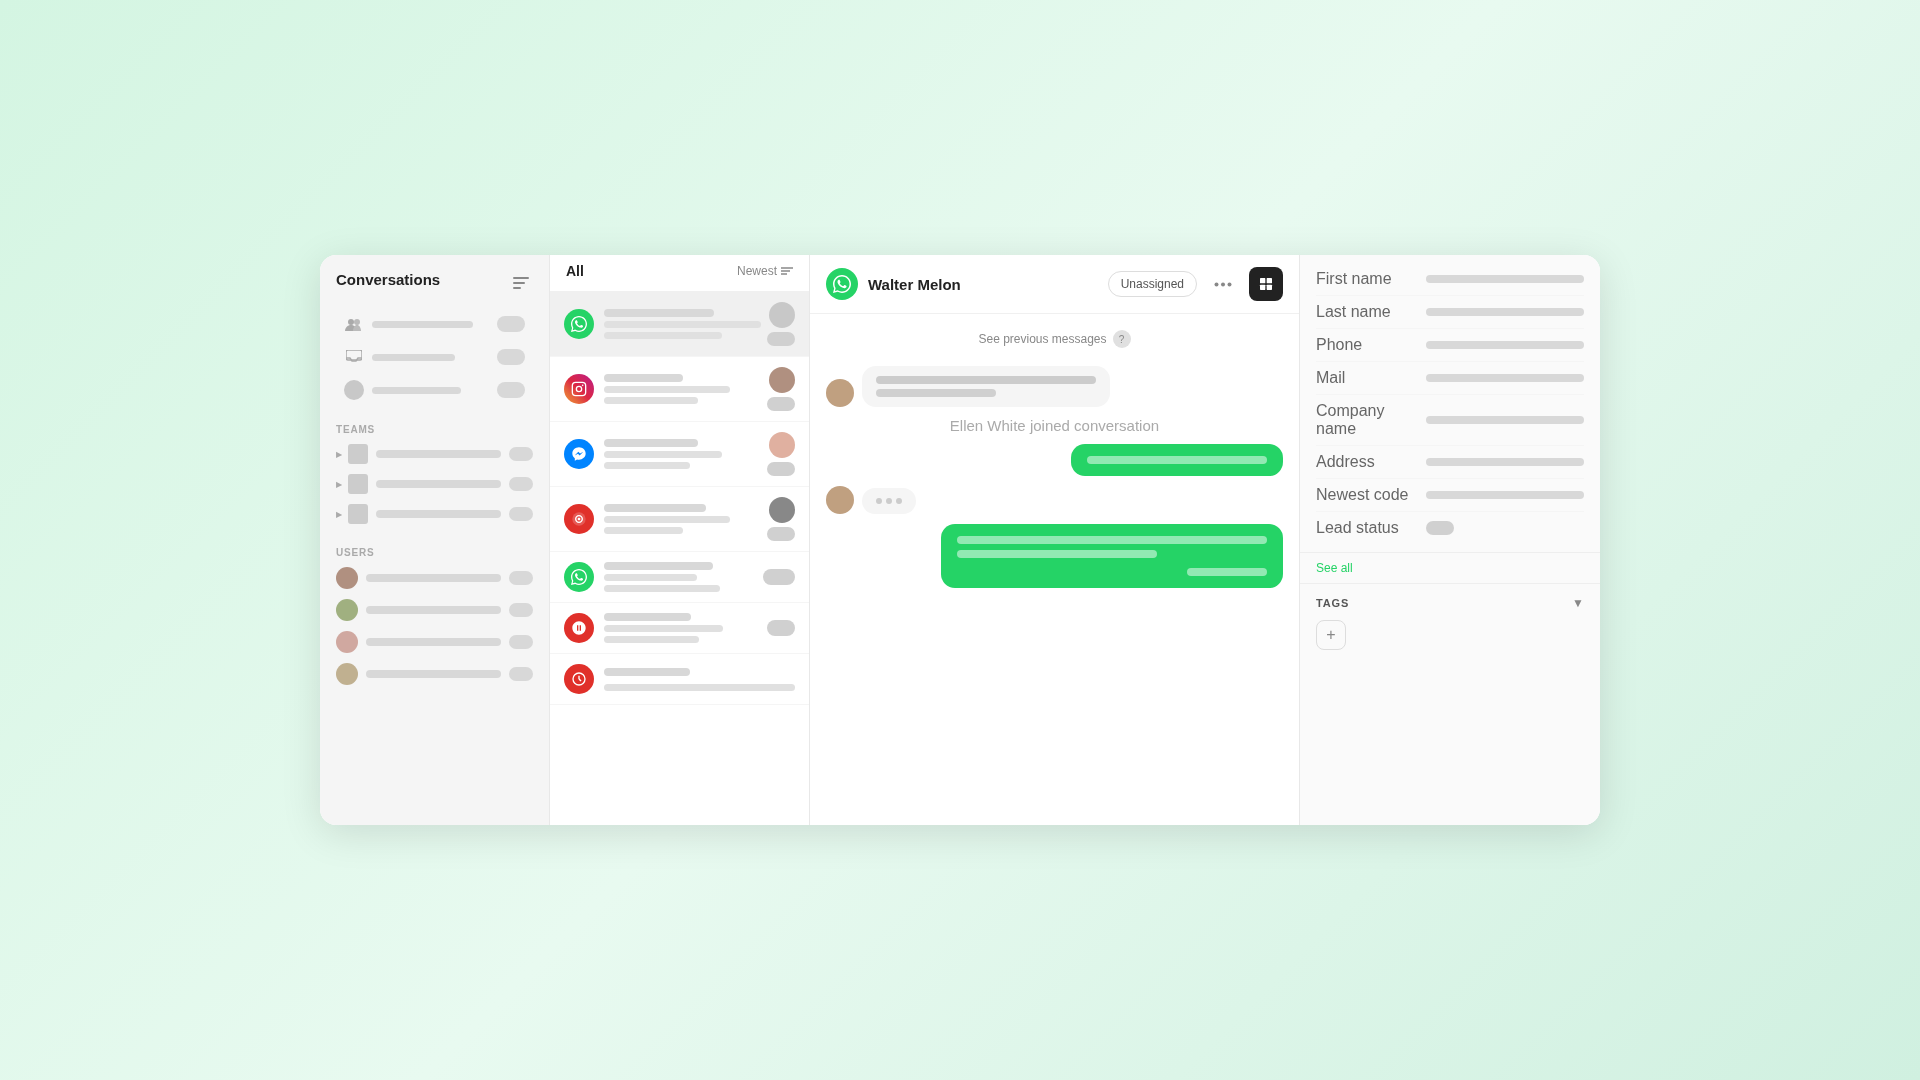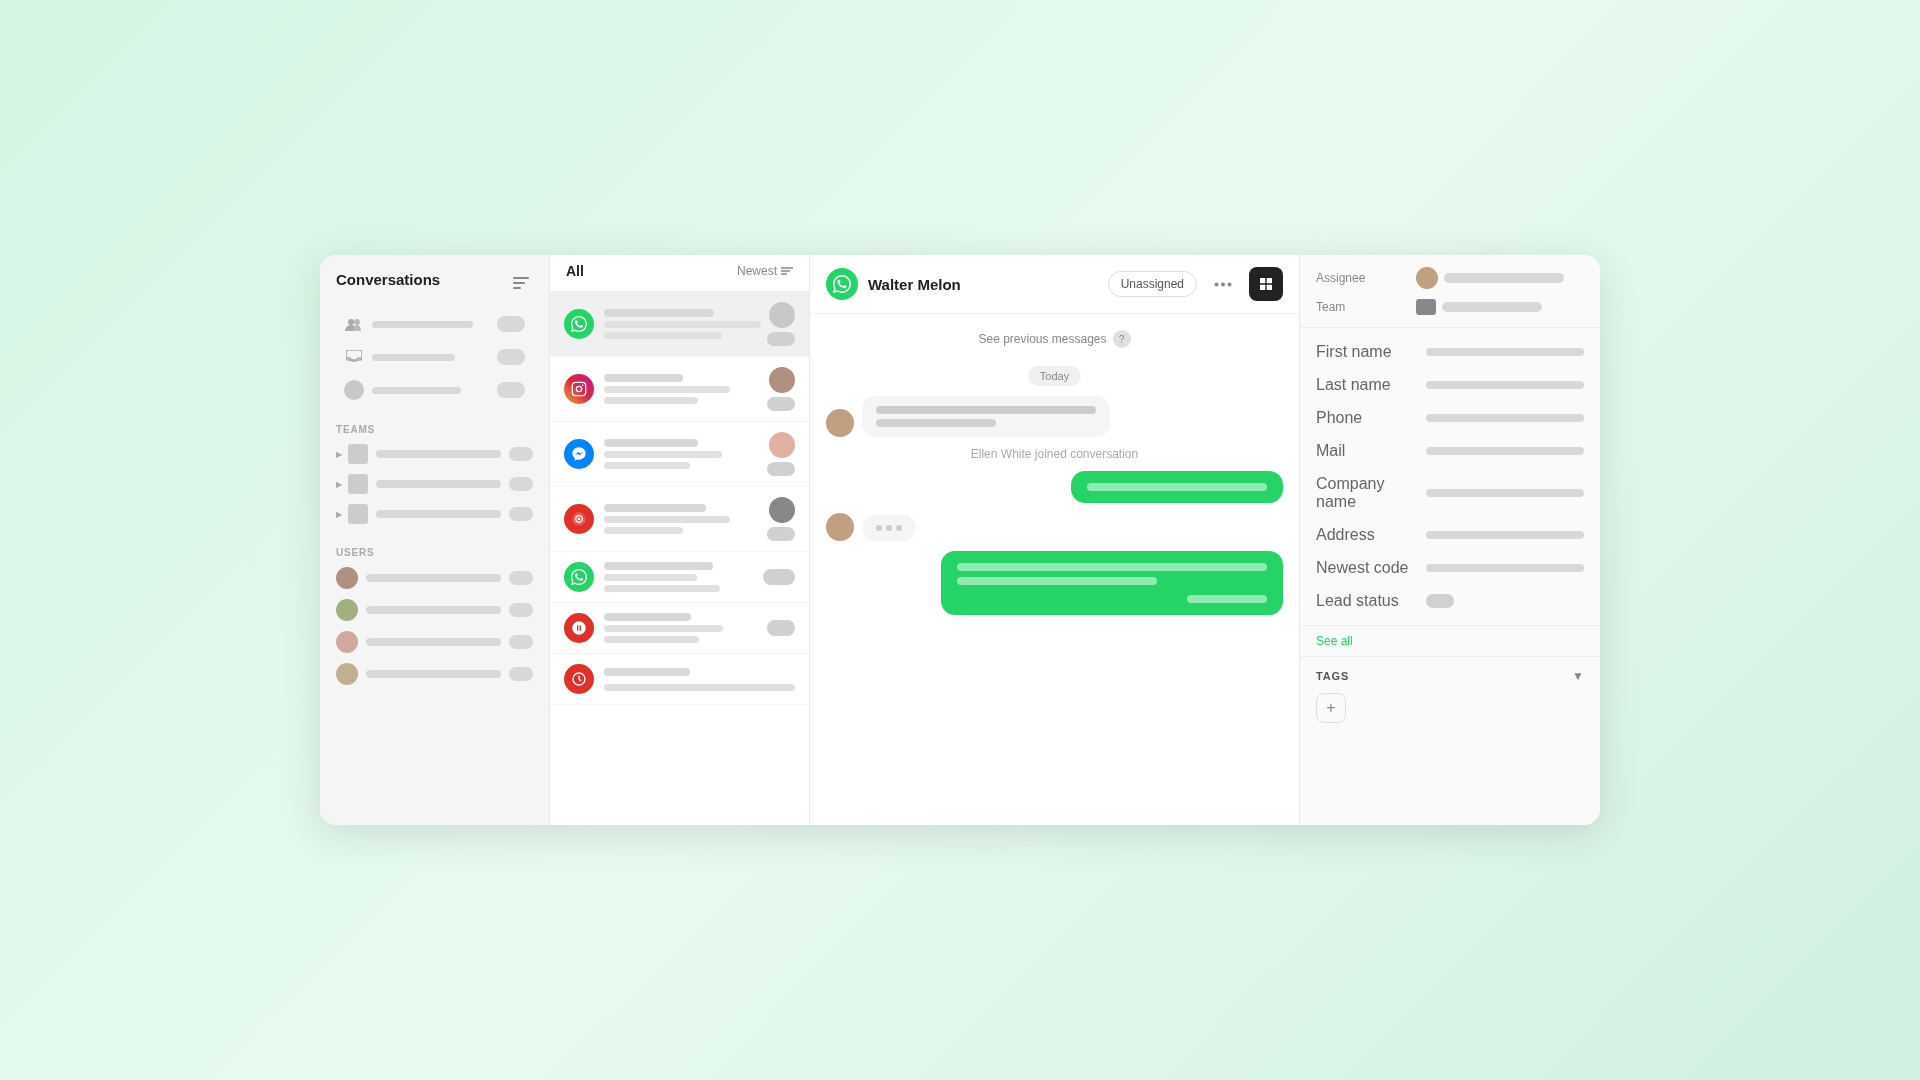--- a/index.html
+++ b/index.html
@@ -305,21 +305,21 @@
       display: flex; flex-direction: column; gap: 5px;
     }
     .msg-bubble.incoming { background: #f5f5f5; }
     .msg-bubble.outgoing { background: #25d366; }
     .msg-line { height: 8px; border-radius: 4px; }
     .msg-line.dark { background: #ccc; }
     .msg-line.light { background: #d0d0d0; }
     .msg-line.green-light { background: rgba(255,255,255,0.5); }
     .system-msg {
       display: flex; justify-content: center;
-      font-size: 12px; color: #aaa;
+      font-size: 15px; color: #aaa;
     }
     .typing-bubble {
       background: #f5f5f5;
       border-radius: 14px;
       padding: 10px 14px;
       display: flex; align-items: center; gap: 4px;
     }
     .dot { width: 6px; height: 6px; border-radius: 50%; background: #ccc; }
     .outgoing-long {
       max-width: 80%;
@@ -704,23 +704,20 @@
       </div>
     </div>
 
     <div class="chat-messages">
 
       <div class="see-prev">
         <span>See previous messages</span>
         <div class="see-prev-icon">?</div>
       </div>
 
-      <div class="date-label">
-        <div class="date-badge">Today</div>
-      </div>
 
       <div class="msg-row incoming">
         <div class="msg-avatar" style="background:#c0a080;"></div>
         <div class="msg-bubble incoming">
           <div class="msg-line dark" style="width:220px;"></div>
           <div class="msg-line light" style="width:120px;"></div>
         </div>
       </div>
 
       <div class="system-msg">
@@ -749,32 +746,20 @@
           <div style="display:flex;justify-content:flex-end;margin-top:4px;">
             <div style="width:80px;height:8px;border-radius:4px;background:rgba(255,255,255,0.5);"></div>
           </div>
         </div>
       </div>
     </div>
   </div>
 
   <div class="details-panel">
 
-    <div class="details-section">
-      <div class="detail-row">
-        <span class="detail-label">Assignee</span>
-        <div class="detail-val-avatar"></div>
-        <div class="detail-val-bar" style="max-width:120px;"></div>
-      </div>
-      <div class="detail-row">
-        <span class="detail-label">Team</span>
-        <div class="detail-folder"></div>
-        <div class="detail-val-bar" style="max-width:100px;"></div>
-      </div>
-    </div>
 
     <div class="detail-fields">
       <div class="field-row">
         <span class="field-label">First name</span>
         <div class="field-val" style="width:70px;"></div>
       </div>
       <div class="field-row">
         <span class="field-label">Last name</span>
         <div class="field-val" style="width:90px;"></div>
       </div>

